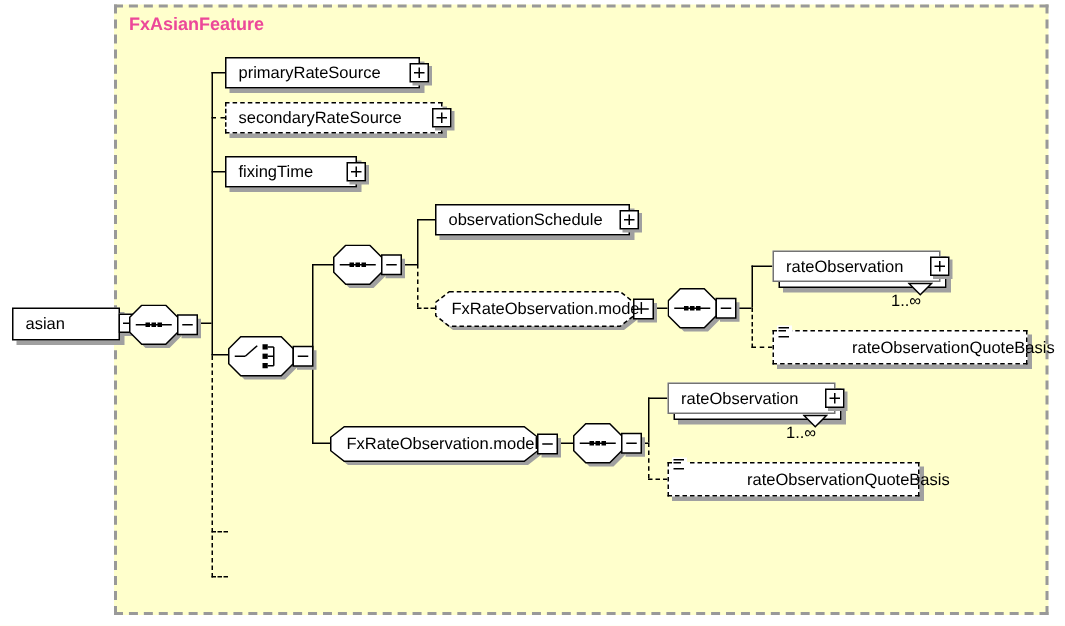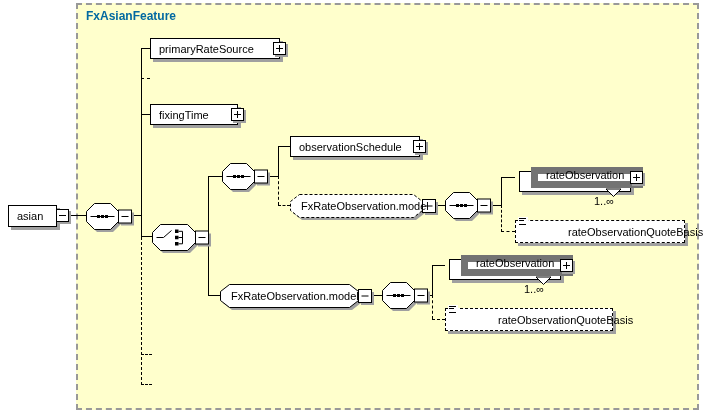--- a/index.html
+++ b/index.html
@@ -1,21 +1,21 @@
 <!DOCTYPE html>
 <html><head>
 <meta charset="utf-8">
 <style>
   html,body{margin:0;padding:0;background:#fff;}
   #stage{position:relative;width:710px;height:417px;background:#fff;overflow:hidden;
          font-family:"Liberation Sans",sans-serif;}
   
   .container{position:absolute;left:76px;top:3px;width:623px;height:407px;
              background:#ffffcc;border:2px dashed #999999;box-sizing:border-box;}
-  .container-label{position:absolute;left:86px;top:9px;color:#0369a1;
+  .container-label{position:absolute;left:86px;top:9px;color:#ec4899;
                    font-size:12px;font-weight:bold;}
   
   .lh{position:absolute;height:0;border-top:1px solid #000;}
   .lhd{position:absolute;height:0;border-top:1px dashed #000;}
   .lv{position:absolute;width:0;border-left:1px solid #000;}
   .lvd{position:absolute;width:0;border-left:1px dashed #000;}
   
   .ebox{position:absolute;height:21px;background:#fff;border:1px solid #000;
         box-sizing:border-box;box-shadow:3px 3px 0 #a0a0a0;
         display:flex;align-items:center;}
@@ -32,21 +32,21 @@
   
   .cicon{position:absolute;left:2px;top:-4px;width:10px;height:9px;background:#fff;}
   .cicon::before{content:"";position:absolute;left:1px;top:1px;width:7px;height:5px;
                  border-top:1px solid #000;border-bottom:1px solid #000;}
   .cicon::after{content:"";position:absolute;left:1px;top:3px;width:5px;height:1px;background:#000;}
   
   .stack{position:absolute;}
   .stack .back{position:absolute;left:4px;top:4px;width:100%;height:100%;background:#fff;
                border:1px solid #000;box-sizing:border-box;box-shadow:3px 3px 0 #a0a0a0;}
   .stack .front{position:absolute;left:0;top:0;width:100%;height:100%;background:#fff;
-                border:7px solid #737373;box-sizing:border-box;display:flex;align-items:flex-end;margin-left:16px;}
+                border:1px solid #737373;box-sizing:border-box;display:flex;align-items:center;}
   .chev{position:absolute;left:90px;top:21px;}
   .occ{position:absolute;font-size:11px;color:#000;white-space:nowrap;}
   
   .comp,.modelnode{position:absolute;}
   .modelnode .mlbl{position:absolute;left:11px;top:0;height:24px;line-height:24px;
                    font-size:11px;color:#000;white-space:nowrap;}
 </style>
 </head>
 <body>
 
@@ -120,21 +120,21 @@
   <div class="lvd" style="left:141px;top:237px;height:148px"></div>
   <div class="lhd" style="left:141px;top:354px;width:11px"></div>
   <div class="lhd" style="left:141px;top:384px;width:11px"></div>
   <div class="lvd" style="left:278px;top:176px;height:29px"></div>
   <div class="lhd" style="left:278px;top:205px;width:12px"></div>
   <div class="lvd" style="left:501px;top:205px;height:27px"></div>
   <div class="lhd" style="left:501px;top:231px;width:14px"></div>
   <div class="lvd" style="left:432px;top:295px;height:24px"></div>
   <div class="lhd" style="left:432px;top:319px;width:13px"></div>
 
-  <div class="ebox" style="left:8px;top:205px;width:49px;height:22px">
+  <div class="ebox" style="left:8px;top:205px;width:72px;height:22px">
     <span class="elbl">asian</span>
     <span class="sq outside"></span>
   </div>
 
   <svg class="comp" style="left:86px;top:203px" width="50" height="31">
       <use href="#g-seq"></use>
     </svg>
   <svg class="comp" style="left:152px;top:224px" width="61" height="31">
       <use href="#g-choice"></use>
     </svg>
@@ -146,20 +146,24 @@
     </svg>
   <svg class="comp" style="left:382px;top:282px" width="50" height="31">
       <use href="#g-seq"></use>
     </svg>
 
   <div class="ebox" style="left:150px;top:38px;width:130px">
     <span class="elbl">primaryRateSource</span>
     <span class="sq plus straddle"></span>
   </div>
 
+  <div class="ebox dashed" style="left:150px;top:68px;width:145px">
+    <span class="elbl">secondaryRateSource</span>
+    <span class="sq plus straddle"></span>
+  </div>
 
   <div class="ebox" style="left:150px;top:104px;width:88px">
     <span class="elbl">fixingTime</span>
     <span class="sq plus straddle"></span>
   </div>
 
   <div class="ebox" style="left:290px;top:136px;width:130px">
     <span class="elbl">observationSchedule</span>
     <span class="sq plus straddle"></span>
   </div>

